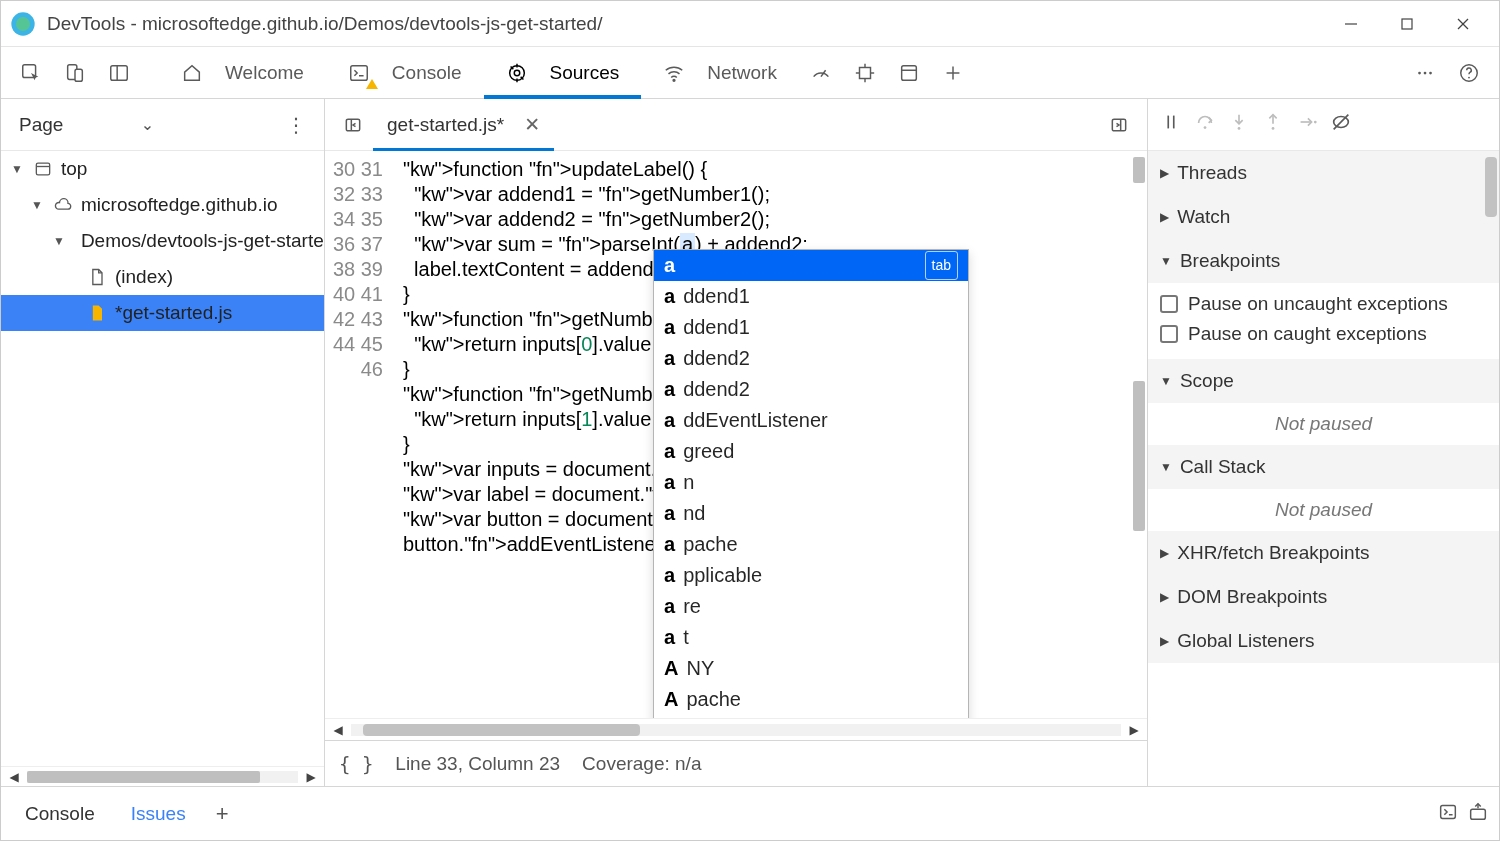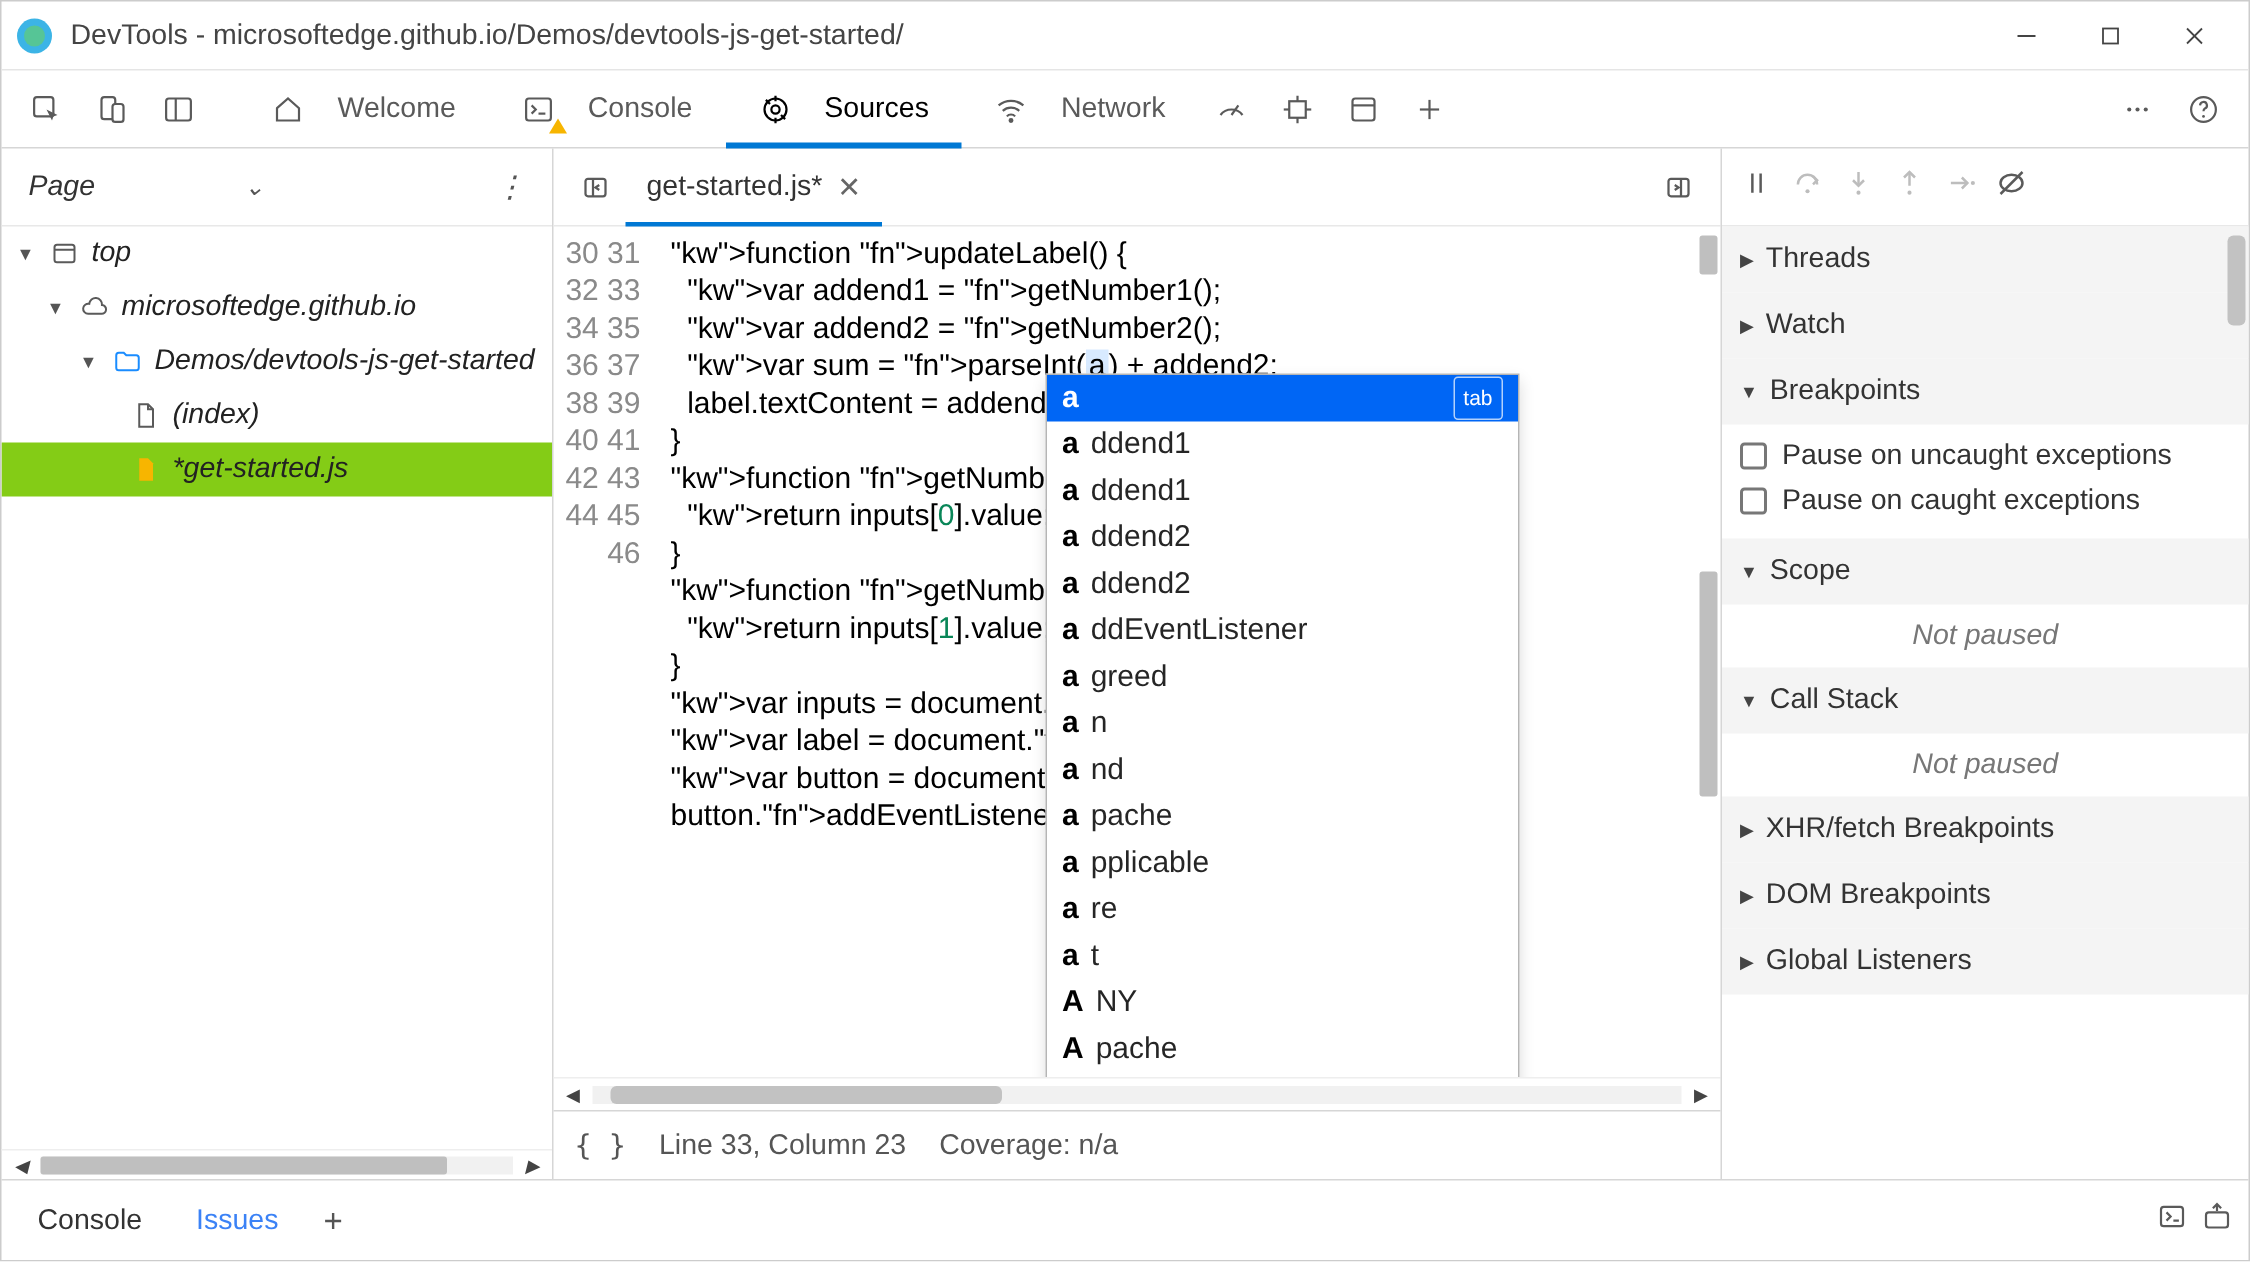--- a/index.html
+++ b/index.html
@@ -22,40 +22,40 @@
   .tab.active { color:#000; }
   .tab.active::after { content:""; position:absolute; left:0; right:0; bottom:0; height:4px; background:#0078d4; }
   .tab svg { width:22px; height:22px; stroke:currentColor; stroke-width:1.6; fill:none; }
   .tb-gap { width: 18px; }
   .warn-tri { position:absolute; bottom:10px; left:40px; width:0;height:0;border-left:6px solid transparent;border-right:6px solid transparent;border-bottom:10px solid #f7b500;}
 
   
   .content { flex:1; display:flex; min-height:0; }
 
   
-  .sidebar-left { width: 368px; display:flex; flex-direction:column; border-right:1px solid #d6d6d6;font-style:italic; }
+  .sidebar-left { width: 324px; display:flex; flex-direction:column; border-right:1px solid #d6d6d6; }
   .sidebar-head { height:52px; display:flex; align-items:center; padding:0 18px; gap:10px; color:#333; border-bottom:1px solid #e8e8e8;}
   .sidebar-head .label { font-size:19px; flex:1; }
   .tree { flex:1; font-size:19px; color:#222; overflow:hidden; }
   .tree-row { height:36px; display:flex; align-items:center; gap:8px; padding-left:10px; }
   .tree-row .exp { width:14px; font-size:12px; color:#555;}
   .tree-row svg { width:20px; height:20px; stroke:#5a5a5a; stroke-width:1.6; fill:none;}
-  .tree-row.selected { background:#84cc16; }
+  .tree-row.selected { background:#3b82f6; }
   .file-icon-js { fill:#f7b500 !important; stroke:none !important; }
   .sb-scroll { height:20px; display:flex; align-items:center; padding:0 6px; gap:6px; border-top:1px solid #eee;}
   .sb-scroll .track { flex:1; height:12px; background:#f1f1f1; position:relative;}
   .sb-scroll .thumb { position:absolute; left:0; top:0; height:12px; width:86%; background:#bfbfbf; border-radius:2px;}
   .sb-scroll .arr { width:14px; text-align:center; color:#444; font-size:12px;}
 
   
   .editor-pane { flex:1; display:flex; flex-direction:column; min-width:0; }
   .editor-tabs { height:52px; display:flex; align-items:center; border-bottom:1px solid #e8e8e8; padding:0 8px;}
   .ed-btn { width:40px; height:40px; display:flex; align-items:center; justify-content:center;}
   .ed-btn svg {width:20px;height:20px;stroke:#5a5a5a;stroke-width:1.8;fill:none;}
-  .file-tab { height:52px; display:flex; align-items:center; padding:0 14px; gap:10px; font-size:19px; color:#333; position:relative;}
+  .file-tab { height:52px; display:flex; align-items:center; padding:0 14px; gap:20px; font-size:19px; color:#333; position:relative;}
   .file-tab .close { color:#666; }
   .file-tab.active::after { content:""; position:absolute; left:0; right:0; bottom:0; height:3px; background:#0078d4;}
   .editor-body { flex:1; display:flex; font-family: Consolas, "Courier New", monospace; font-size:20px; line-height:25px; position:relative; overflow:hidden;}
   .gutter { width:72px; text-align:right; color:#8a8a8a; padding:6px 14px 0 0; user-select:none;}
   .code { flex:1; padding:6px 0 0 6px; white-space:pre; color:#000;}
   .str { color:#a31515; }
   .num { color:#098658; }
   .hl { background:#d8eaff; padding:0 2px;}
   .ed-vscroll { position:absolute; right:0; top:0; bottom:28px; width:16px; background:transparent;}
   .ed-vscroll .sec { position:absolute; right:2px; width:12px; background:#bfbfbf; border-radius:2px;}

